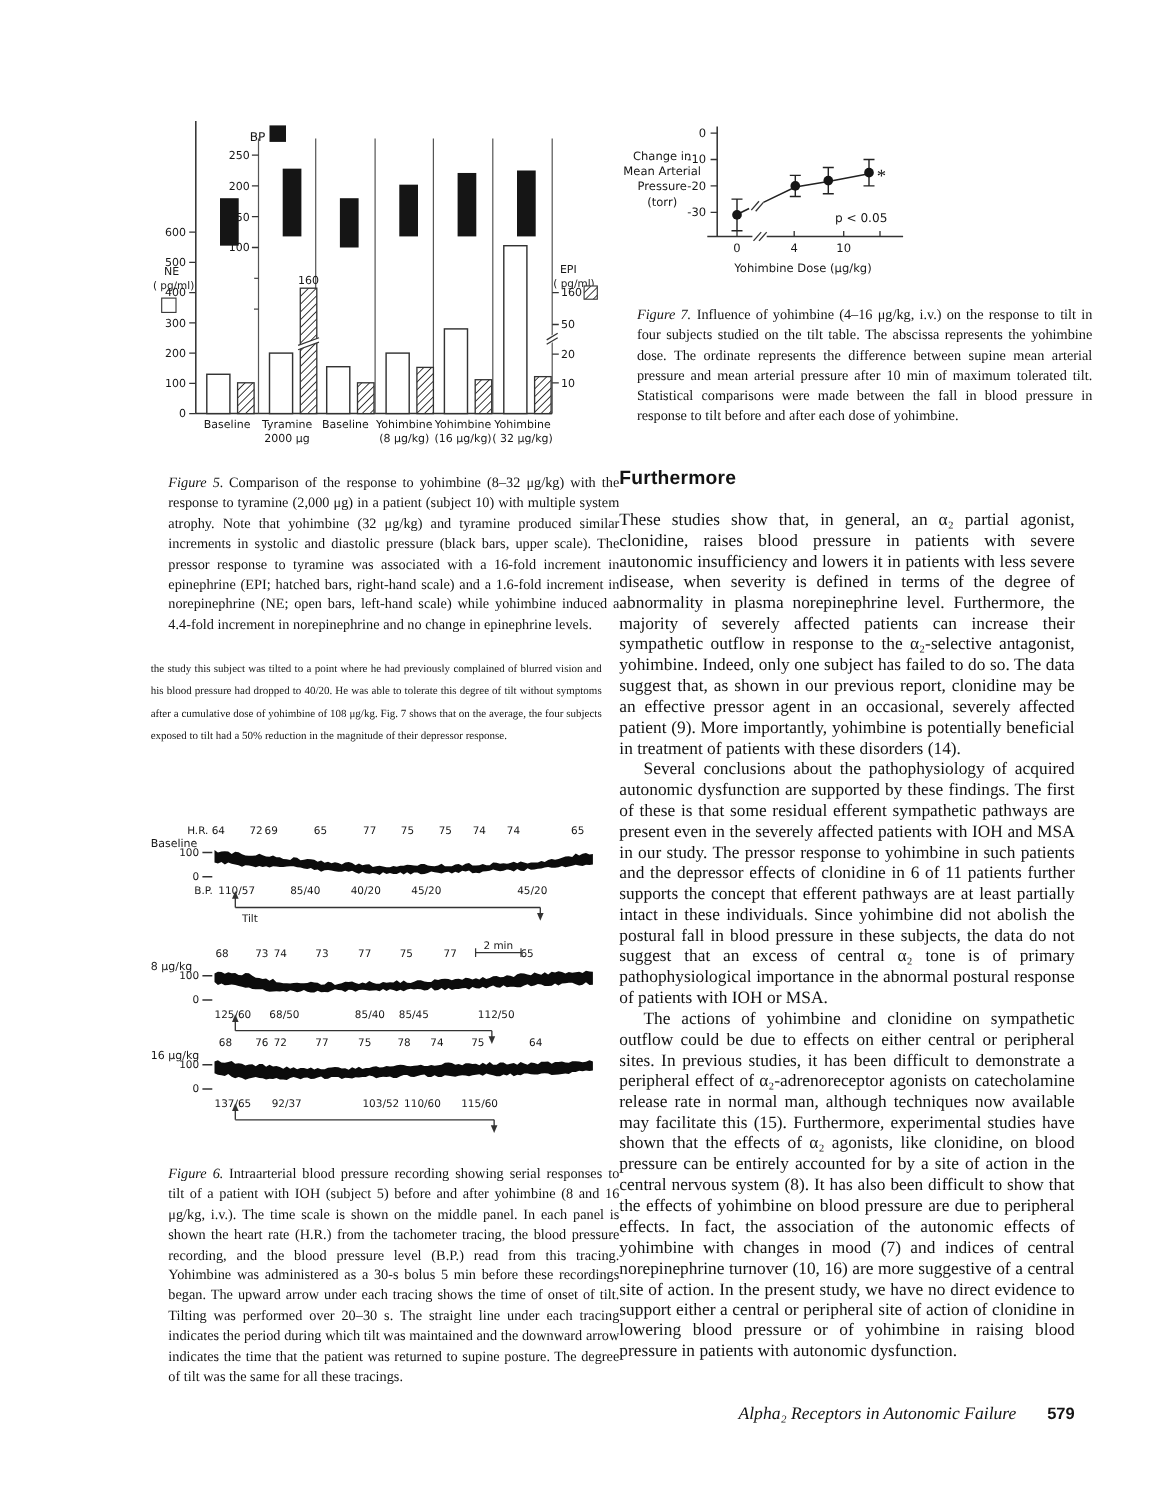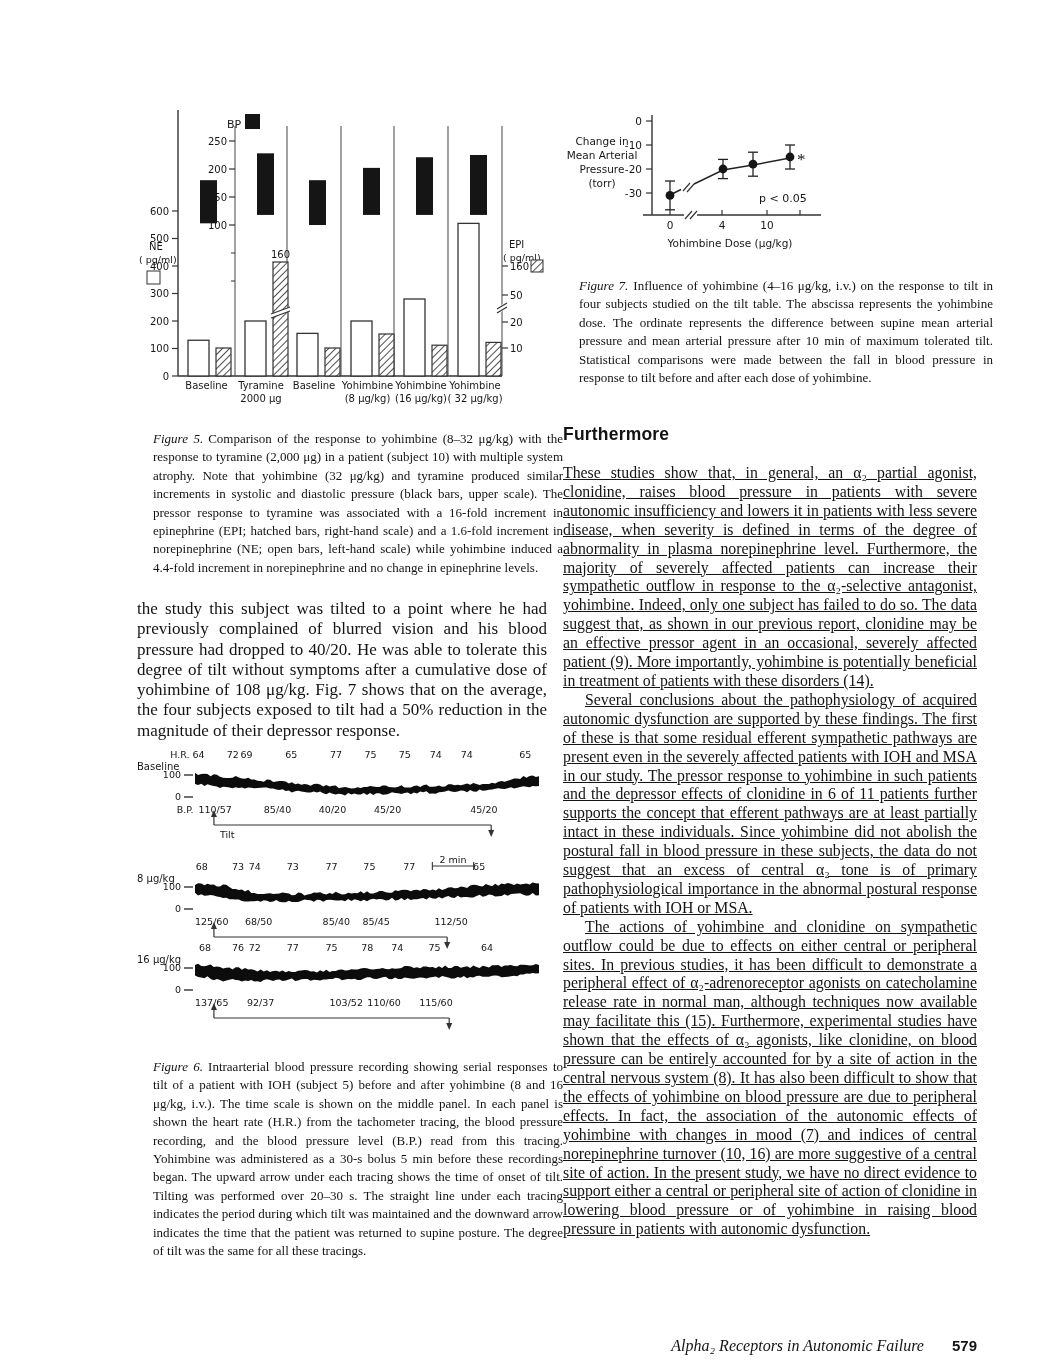--- a/index.html
+++ b/index.html
@@ -6,21 +6,21 @@
   body{width:1054px;height:1372px;background:#ffffff;position:relative;
        font-family:"Liberation Serif","DejaVu Serif",serif;color:#131313;
        -webkit-font-smoothing:antialiased;}
   .col{position:absolute;top:0;}
   .col-left{left:137px;width:410px;}
   .col-right{left:563px;width:414px;}
   .abs{position:absolute;}
   .fig-canvas{position:absolute;left:0;}
   .caption{font-size:13px;line-height:18.4px;text-align:justify;margin:16px;}
   .cap-label{font-style:italic;margin-right:5px;}
-  .bodytext{font-size:17px;line-height:20.3px;text-align:justify;margin:0;}
+  .bodytext{font-size:10px;line-height:20.3px;text-align:justify;margin:0;}
   .rc-body p{font-size:15.8px;line-height:18.9px;text-align:justify;margin:0;}
   .indent{text-indent:22px;}
   h2.discussion{font-family:"Liberation Sans","DejaVu Sans",sans-serif;
        font-size:17.5px;font-weight:bold;margin:0;letter-spacing:.2px;}
   .footer{font-size:16px;text-align:right;width:414px;}
   .footer .running{font-style:italic;}
   .footer .pageno{font-weight:bold;margin-left:28px;font-family:"Liberation Sans","DejaVu Sans",sans-serif;font-size:15px;}
   svg text{fill:#161616;}
 </style>
 </head>
@@ -259,22 +259,22 @@
         <text x="39" y="56" font-size="10.5" text-anchor="middle" font-family="&quot;DejaVu Sans&quot;,sans-serif">Mean Arterial</text>
         <text x="39" y="70" font-size="10.5" text-anchor="middle" font-family="&quot;DejaVu Sans&quot;,sans-serif">Pressure</text>
         <text x="39" y="84" font-size="10.5" text-anchor="middle" font-family="&quot;DejaVu Sans&quot;,sans-serif">(torr)</text>
         <text x="167" y="144" font-size="10.5" text-anchor="middle" font-family="&quot;DejaVu Sans&quot;,sans-serif">Yohimbine Dose (μg/kg)</text>
       </svg></div>
 
   <p class="caption abs" style="top:261px;width:414px;"><span class="cap-label">Figure 7.</span><span>Influence of yohimbine (4–16 μg/kg, i.v.) on the response to tilt in four subjects studied on the tilt table. The abscissa represents the yohimbine dose. The ordinate represents the difference between supine mean arterial pressure and mean arterial pressure after 10 min of maximum tolerated tilt. Statistical comparisons were made between the fall in blood pressure in response to tilt before and after each dose of yohimbine.</span></p>
 
   <h2 class="discussion abs" style="top:424px;">Furthermore</h2>
 
-  <div class="rc-body abs" style="top:464px;width:414px;text-decoration:underline;">
+  <div class="rc-body abs" style="top:464px;width:414px;">
     <p>These studies show that, in general, an α₂ partial agonist, clonidine, raises blood pressure in patients with severe autonomic insufficiency and lowers it in patients with less severe disease, when severity is defined in terms of the degree of abnormality in plasma norepinephrine level. Furthermore, the majority of severely affected patients can increase their sympathetic outflow in response to the α₂-selective antagonist, yohimbine. Indeed, only one subject has failed to do so. The data suggest that, as shown in our previous report, clonidine may be an effective pressor agent in an occasional, severely affected patient (9). More importantly, yohimbine is potentially beneficial in treatment of patients with these disorders (14).</p>
     <p class="indent">Several conclusions about the pathophysiology of acquired autonomic dysfunction are supported by these findings. The first of these is that some residual efferent sympathetic pathways are present even in the severely affected patients with IOH and MSA in our study. The pressor response to yohimbine in such patients and the depressor effects of clonidine in 6 of 11 patients further supports the concept that efferent pathways are at least partially intact in these individuals. Since yohimbine did not abolish the postural fall in blood pressure in these subjects, the data do not suggest that an excess of central α₂ tone is of primary pathophysiological importance in the abnormal postural response of patients with IOH or MSA.</p>
     <p class="indent">The actions of yohimbine and clonidine on sympathetic outflow could be due to effects on either central or peripheral sites. In previous studies, it has been difficult to demonstrate a peripheral effect of α₂-adrenoreceptor agonists on catecholamine release rate in normal man, although techniques now available may facilitate this (15). Furthermore, experimental studies have shown that the effects of α₂ agonists, like clonidine, on blood pressure can be entirely accounted for by a site of action in the central nervous system (8). It has also been difficult to show that the effects of yohimbine on blood pressure are due to peripheral effects. In fact, the association of the autonomic effects of yohimbine with changes in mood (7) and indices of central norepinephrine turnover (10, 16) are more suggestive of a central site of action. In the present study, we have no direct evidence to support either a central or peripheral site of action of clonidine in lowering blood pressure or of yohimbine in raising blood pressure in patients with autonomic dysfunction.</p>
   </div>
 
-  <div class="footer abs" style="top:1337px;">
+  <div class="footer abs" style="top:1277px;">
     <span class="running">Alpha₂ Receptors in Autonomic Failure</span><span class="pageno">579</span>
   </div>
 </div>
 
 </body></html>

